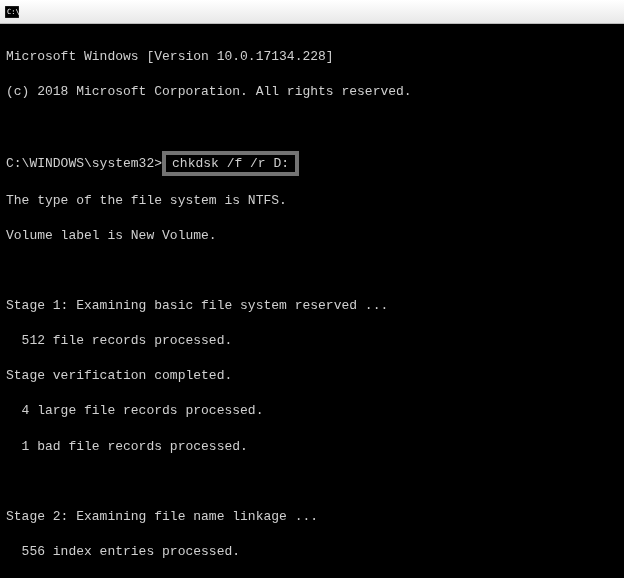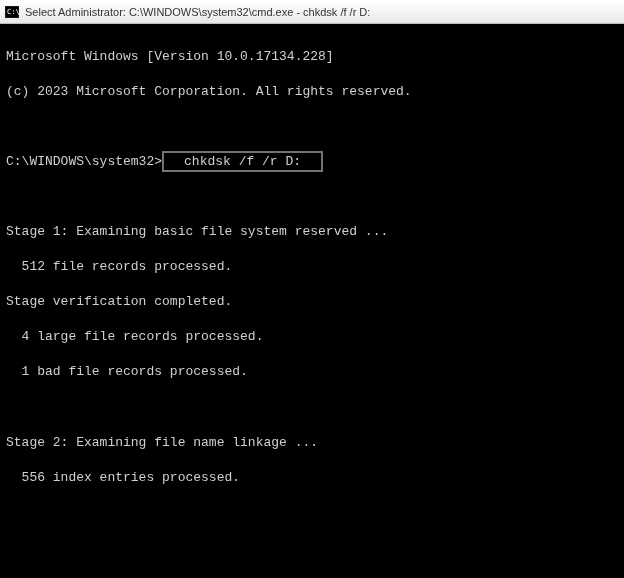--- a/index.html
+++ b/index.html
@@ -33,44 +33,45 @@
     }
     .titlebar .icon svg { display: block; }
     .terminal {
       padding: 6px 6px;
       line-height: 1.35;
       white-space: pre;
       color: #d0d0d0;
     }
     .line { display: block; }
     .highlight-box {
-      border: 2px solid #737373;
-      padding: 0 20px;
+      border: 4px solid #737373;
+      padding: 0 6px;
       margin: -2px 0;
       display: inline-block;
     }
   </style>
 </head>
 <body>
 
 <div class="titlebar">
   <span class="icon">
     <svg width="14" height="12" viewBox="0 0 14 12">
       <rect x="0" y="0" width="14" height="12" fill="#000" stroke="#666" stroke-width="0.5"></rect>
       <text x="2" y="8" font-size="7" fill="#fff" font-family="monospace">C:\</text>
     </svg>
   </span>
-  <span>Select Administrator: C:\WINDOWS\system32\cmd.exe - chkdsk  /f /r D:</span>
 </div>
 
 <div class="terminal">
 <span class="line">Microsoft Windows [Version 10.0.17134.228]</span>
-<span class="line">(c) 2023 Microsoft Corporation. All rights reserved.</span>
+<span class="line">(c) 2018 Microsoft Corporation. All rights reserved.</span>
 <span class="line"> </span>
 <span class="line"><span>C:\WINDOWS\system32&gt;</span><span class="highlight-box"><span>chkdsk /f /r D:</span></span></span>
+<span class="line">The type of the file system is NTFS.</span>
+<span class="line">Volume label is New Volume.</span>
 <span class="line"> </span>
 <span class="line">Stage 1: Examining basic file system reserved ...</span>
 <span class="line">  512 file records processed.</span>
 <span class="line">Stage verification completed.</span>
 <span class="line">  4 large file records processed.</span>
 <span class="line">  1 bad file records processed.</span>
 <span class="line"> </span>
 <span class="line">Stage 2: Examining file name linkage ...</span>
 <span class="line">  556 index entries processed.</span>
 

